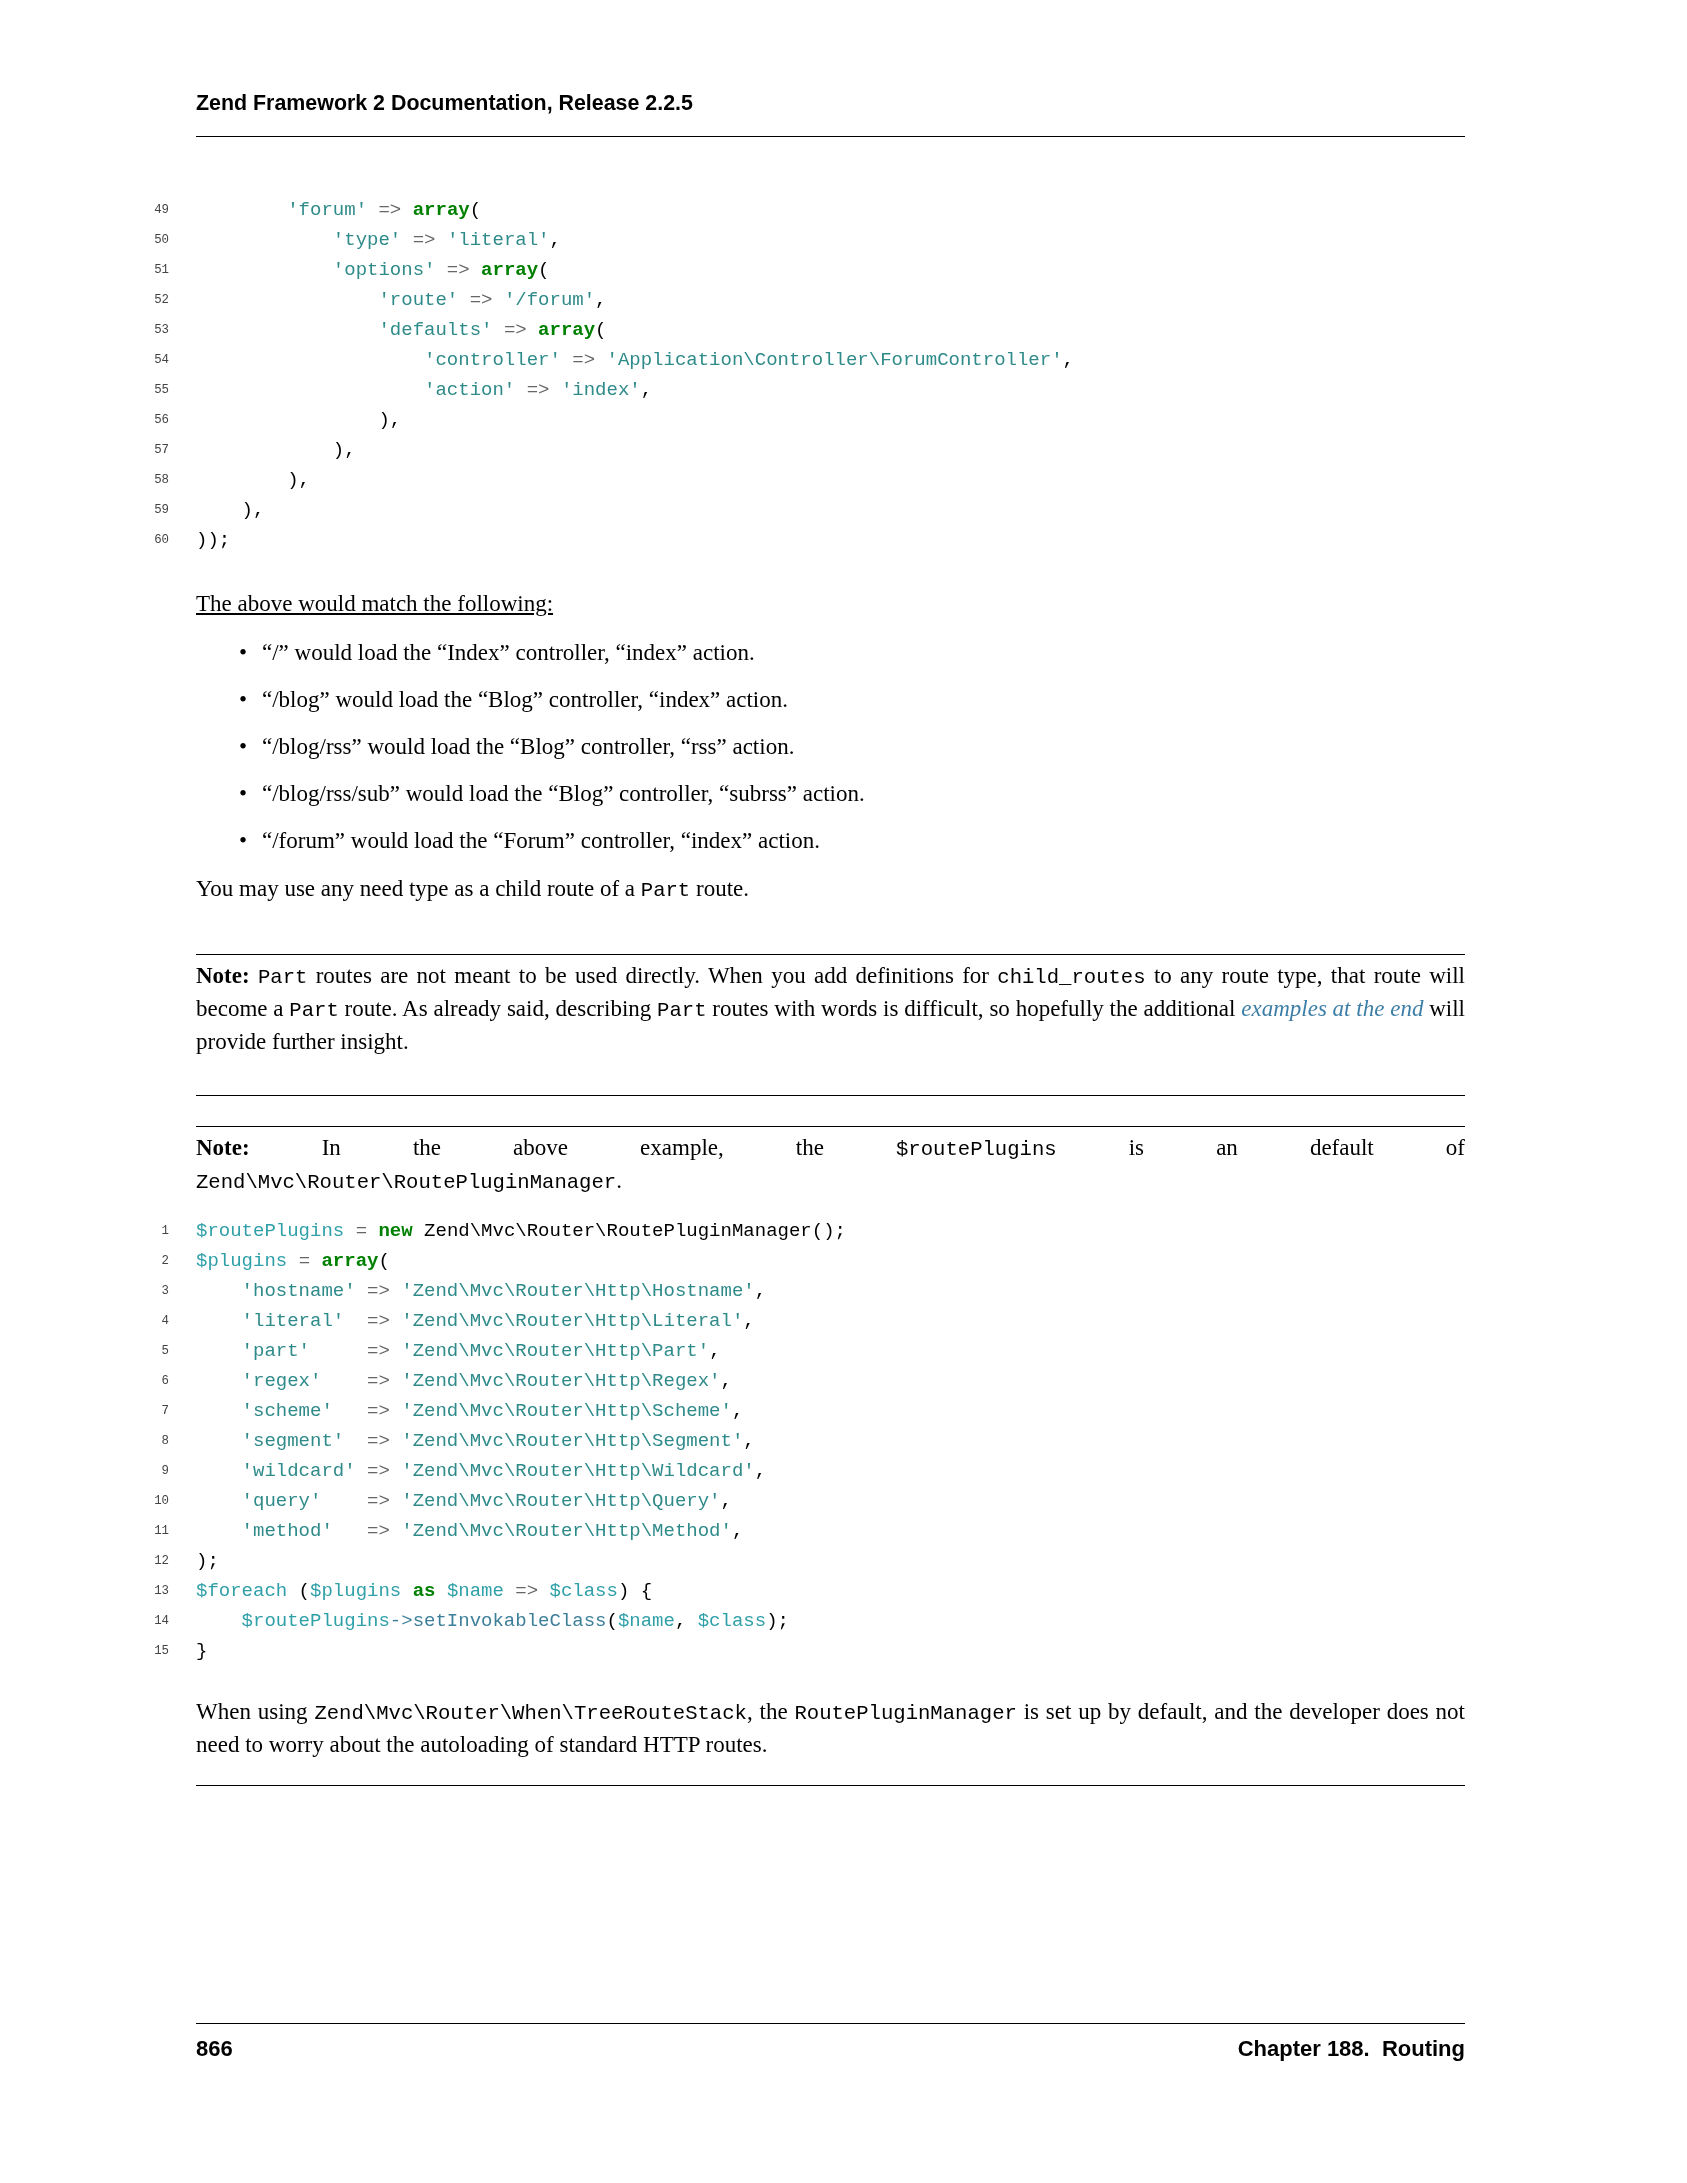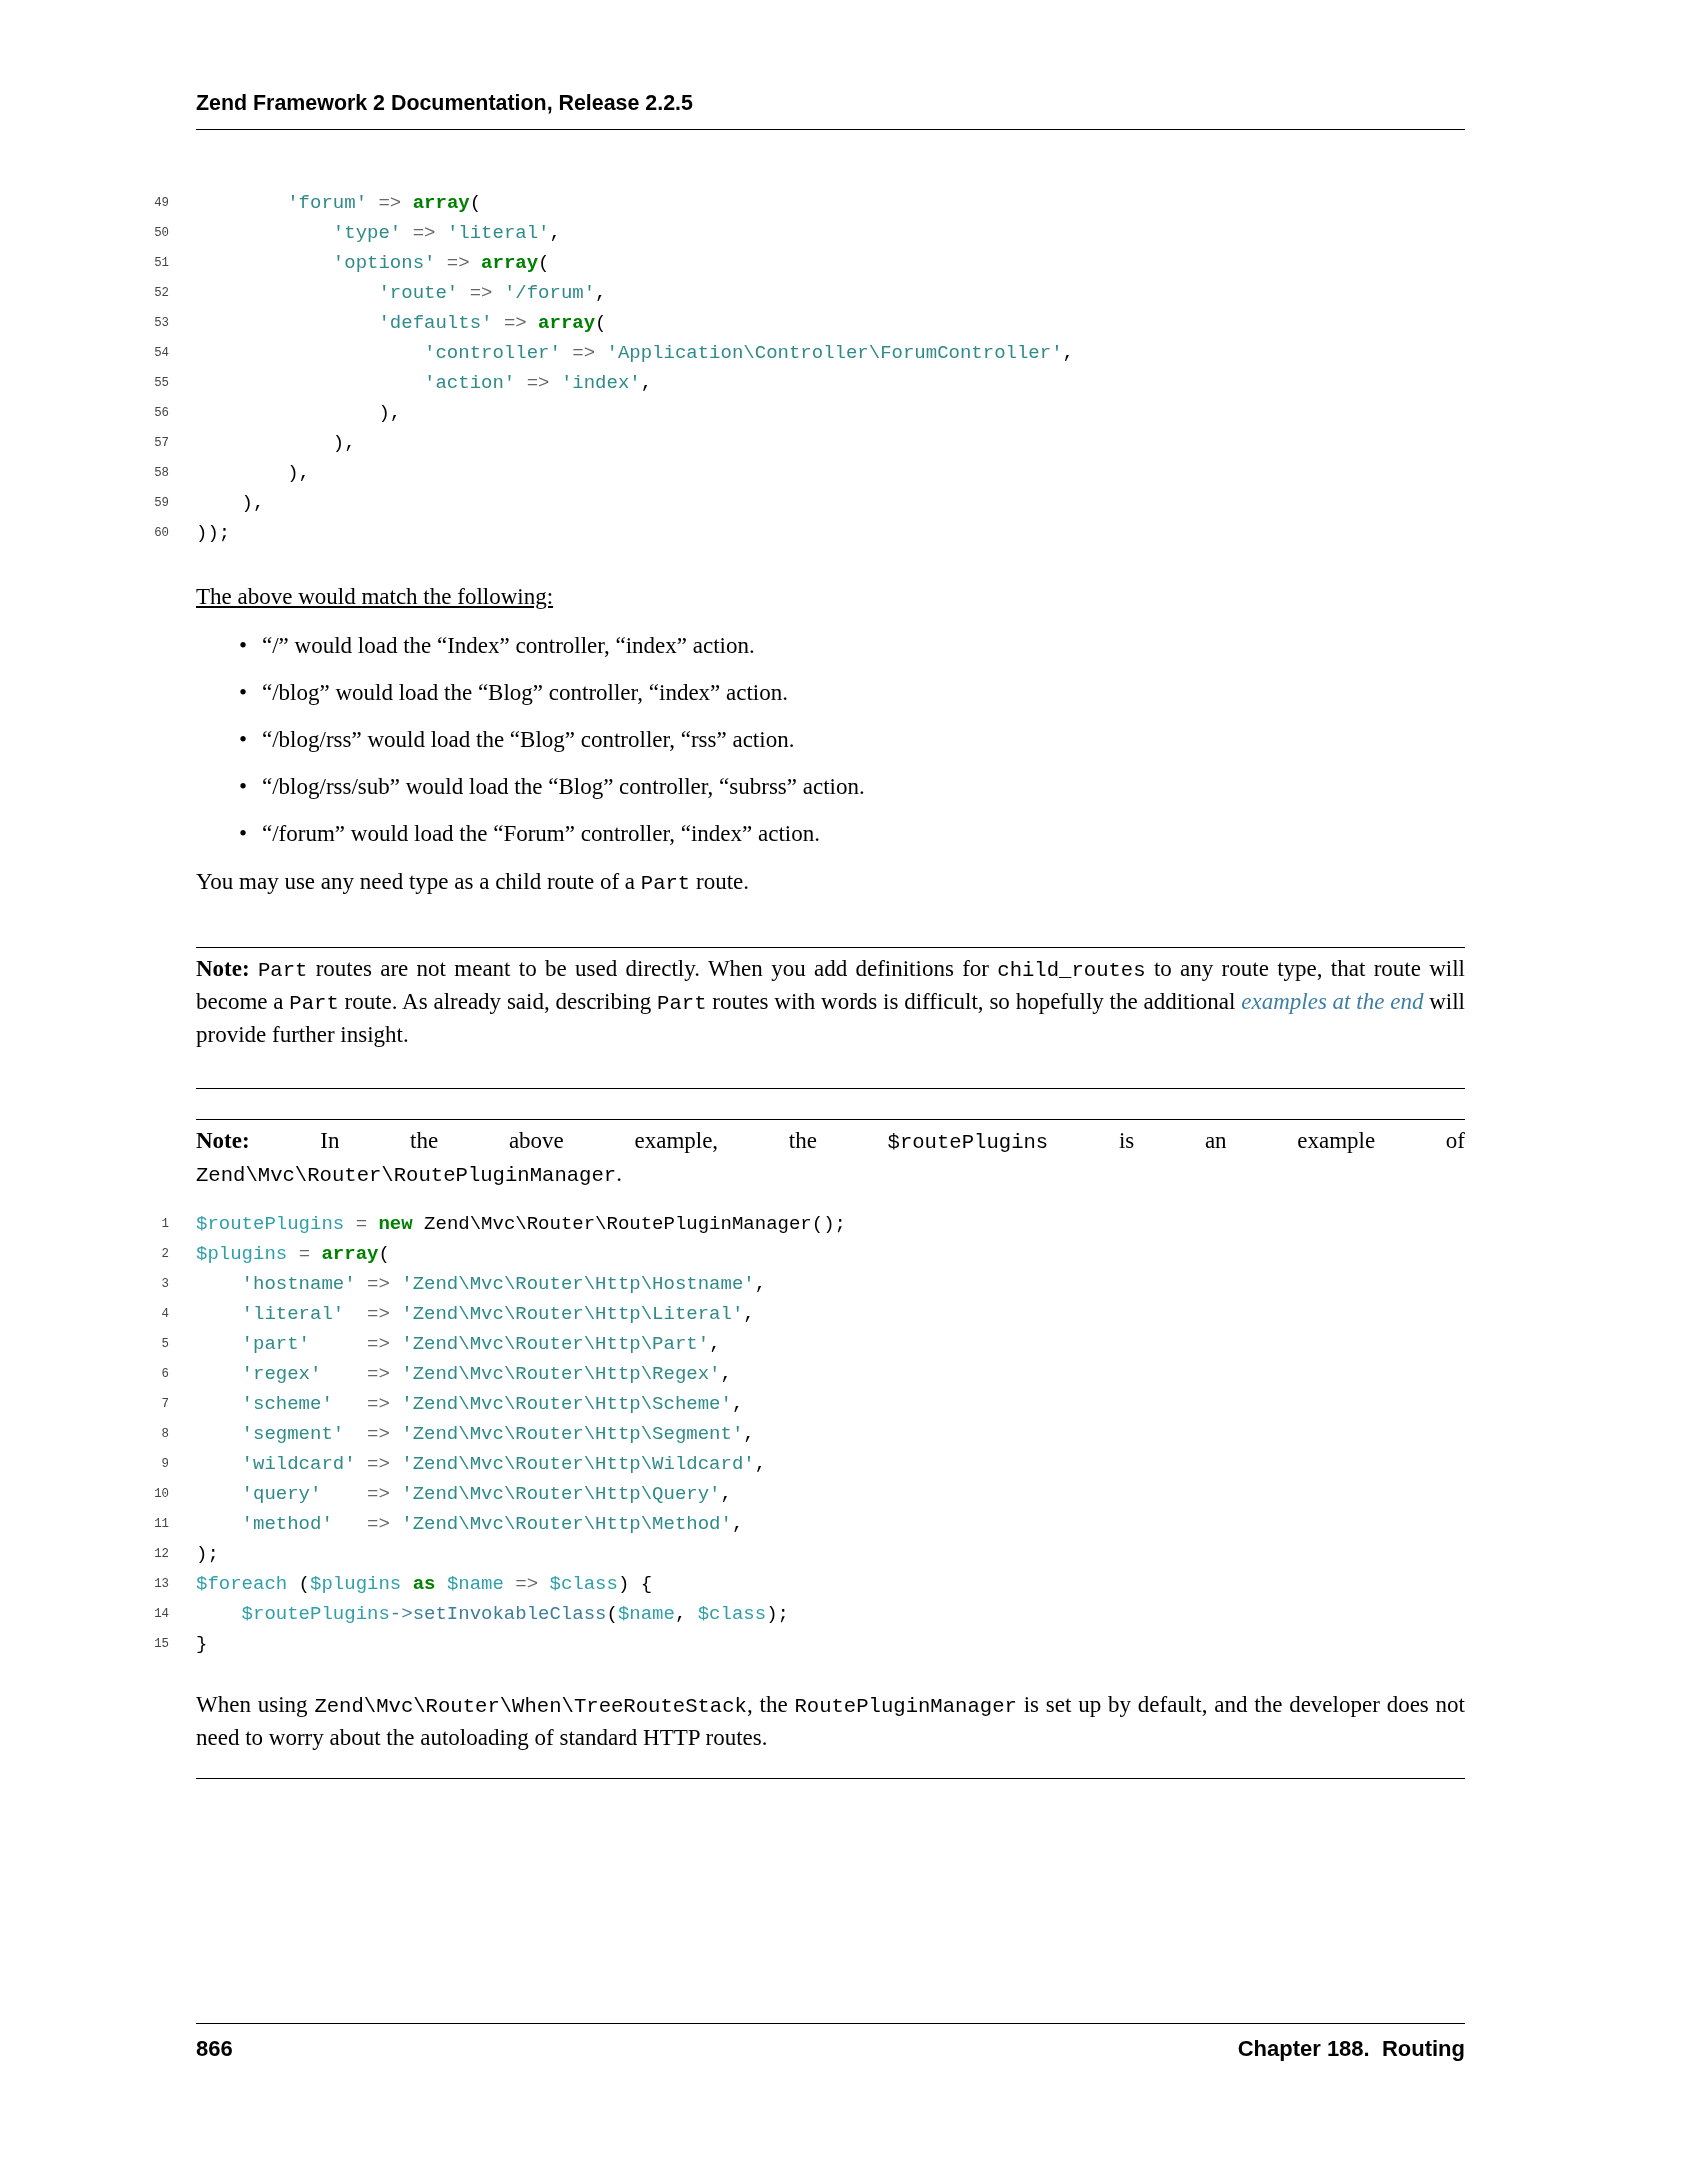--- a/index.html
+++ b/index.html
@@ -11,21 +11,21 @@
     background: #ffffff;
     color: #000;
     font-family: "Liberation Serif", serif;
     overflow: hidden;
   }
   .content { position: absolute; left: 196px; top: 0; width: 1269px; }
 
   
   .doc-header {
     margin-top: 91px;
-    padding-bottom: 13px;
+    padding-bottom: 20px;
     border-bottom: 1.6px solid #000;
     font-family: "Liberation Sans", sans-serif;
     font-weight: bold;
     font-size: 21.4px;
   }
   .doc-header span { white-space: pre; }
   .doc-footer {
     position: absolute;
     left: 196px;
     width: 1269px;
@@ -116,21 +116,21 @@
         <li>“/forum” would load the “Forum” controller, “index” action.</li>
       </ul>
 
     <p class="para p-child"><span class="txt">You may use any need type as a child route of a </span><span class="inline-code">Part</span><span class="txt"> route.</span></p>
 
     <div class="note note1">
       <p class="para note-text"><span class="bold">Note:</span><span class="txt"> </span><span class="inline-code">Part</span><span class="txt"> routes are not meant to be used directly. When you add definitions for </span><span class="inline-code">child_routes</span><span class="txt"> to any route type, that route will become a </span><span class="inline-code">Part</span><span class="txt"> route. As already said, describing </span><span class="inline-code">Part</span><span class="txt"> routes with words is difficult, so hopefully the additional </span><a href="#" class="xref">examples at the end</a><span class="txt"> will provide further insight.</span></p>
     </div>
 
     <div class="note note2">
-      <p class="para note-text note2-intro"><span class="bold">Note:</span><span class="txt"> In the above example, the </span><span class="inline-code">$routePlugins</span><span class="txt"> is an example of</span><br><span class="inline-code">Zend\Mvc\Router\RoutePluginManager</span><span class="txt">.</span></p>
+      <p class="para note-text note2-intro"><span class="bold">Note:</span><span class="txt"> In the above example, the </span><span class="inline-code">$routePlugins</span><span class="txt"> is an default of</span><br><span class="inline-code">Zend\Mvc\Router\RoutePluginManager</span><span class="txt">.</span></p>
       <div class="codeblock cb2"><div class="code-line"><span class="lineno">1</span><span class="tok-v">$routePlugins</span><span class="tok-p"> </span><span class="tok-o">=</span><span class="tok-p"> </span><span class="tok-k">new</span><span class="tok-p"> Zend\Mvc\Router\RoutePluginManager();</span></div><div class="code-line"><span class="lineno">2</span><span class="tok-v">$plugins</span><span class="tok-p"> </span><span class="tok-o">=</span><span class="tok-p"> </span><span class="tok-k">array</span><span class="tok-p">(</span></div><div class="code-line"><span class="lineno">3</span><span class="tok-p">    </span><span class="tok-s">'hostname'</span><span class="tok-p"> </span><span class="tok-o">=&gt;</span><span class="tok-p"> </span><span class="tok-s">'Zend\Mvc\Router\Http\Hostname'</span><span class="tok-p">,</span></div><div class="code-line"><span class="lineno">4</span><span class="tok-p">    </span><span class="tok-s">'literal'</span><span class="tok-p">  </span><span class="tok-o">=&gt;</span><span class="tok-p"> </span><span class="tok-s">'Zend\Mvc\Router\Http\Literal'</span><span class="tok-p">,</span></div><div class="code-line"><span class="lineno">5</span><span class="tok-p">    </span><span class="tok-s">'part'</span><span class="tok-p">     </span><span class="tok-o">=&gt;</span><span class="tok-p"> </span><span class="tok-s">'Zend\Mvc\Router\Http\Part'</span><span class="tok-p">,</span></div><div class="code-line"><span class="lineno">6</span><span class="tok-p">    </span><span class="tok-s">'regex'</span><span class="tok-p">    </span><span class="tok-o">=&gt;</span><span class="tok-p"> </span><span class="tok-s">'Zend\Mvc\Router\Http\Regex'</span><span class="tok-p">,</span></div><div class="code-line"><span class="lineno">7</span><span class="tok-p">    </span><span class="tok-s">'scheme'</span><span class="tok-p">   </span><span class="tok-o">=&gt;</span><span class="tok-p"> </span><span class="tok-s">'Zend\Mvc\Router\Http\Scheme'</span><span class="tok-p">,</span></div><div class="code-line"><span class="lineno">8</span><span class="tok-p">    </span><span class="tok-s">'segment'</span><span class="tok-p">  </span><span class="tok-o">=&gt;</span><span class="tok-p"> </span><span class="tok-s">'Zend\Mvc\Router\Http\Segment'</span><span class="tok-p">,</span></div><div class="code-line"><span class="lineno">9</span><span class="tok-p">    </span><span class="tok-s">'wildcard'</span><span class="tok-p"> </span><span class="tok-o">=&gt;</span><span class="tok-p"> </span><span class="tok-s">'Zend\Mvc\Router\Http\Wildcard'</span><span class="tok-p">,</span></div><div class="code-line"><span class="lineno">10</span><span class="tok-p">    </span><span class="tok-s">'query'</span><span class="tok-p">    </span><span class="tok-o">=&gt;</span><span class="tok-p"> </span><span class="tok-s">'Zend\Mvc\Router\Http\Query'</span><span class="tok-p">,</span></div><div class="code-line"><span class="lineno">11</span><span class="tok-p">    </span><span class="tok-s">'method'</span><span class="tok-p">   </span><span class="tok-o">=&gt;</span><span class="tok-p"> </span><span class="tok-s">'Zend\Mvc\Router\Http\Method'</span><span class="tok-p">,</span></div><div class="code-line"><span class="lineno">12</span><span class="tok-p">);</span></div><div class="code-line"><span class="lineno">13</span><span class="tok-v">$foreach</span><span class="tok-p"> (</span><span class="tok-v">$plugins</span><span class="tok-p"> </span><span class="tok-k">as</span><span class="tok-p"> </span><span class="tok-v">$name</span><span class="tok-p"> </span><span class="tok-o">=&gt;</span><span class="tok-p"> </span><span class="tok-v">$class</span><span class="tok-p">) {</span></div><div class="code-line"><span class="lineno">14</span><span class="tok-p">    </span><span class="tok-v">$routePlugins</span><span class="tok-f">-&gt;setInvokableClass</span><span class="tok-p">(</span><span class="tok-v">$name</span><span class="tok-p">, </span><span class="tok-v">$class</span><span class="tok-p">);</span></div><div class="code-line"><span class="lineno">15</span><span class="tok-p">}</span></div></div>
       <p class="para p-close"><span class="txt">When using </span><span class="inline-code">Zend\Mvc\Router\When\TreeRouteStack</span><span class="txt">, the </span><span class="inline-code">RoutePluginManager</span><span class="txt"> is set up by default, and the developer does not need to worry about the autoloading of standard HTTP routes.</span></p>
     </div>
 
   </div>
 
   <footer class="doc-footer">
     <span>866</span>
     <span>Chapter 188.  Routing</span>
   </footer>

